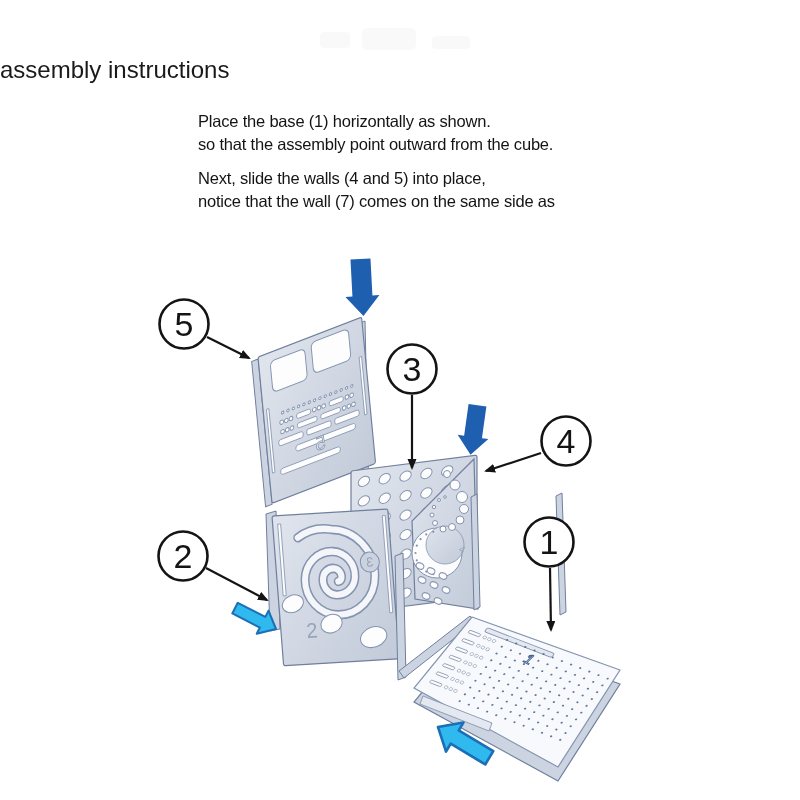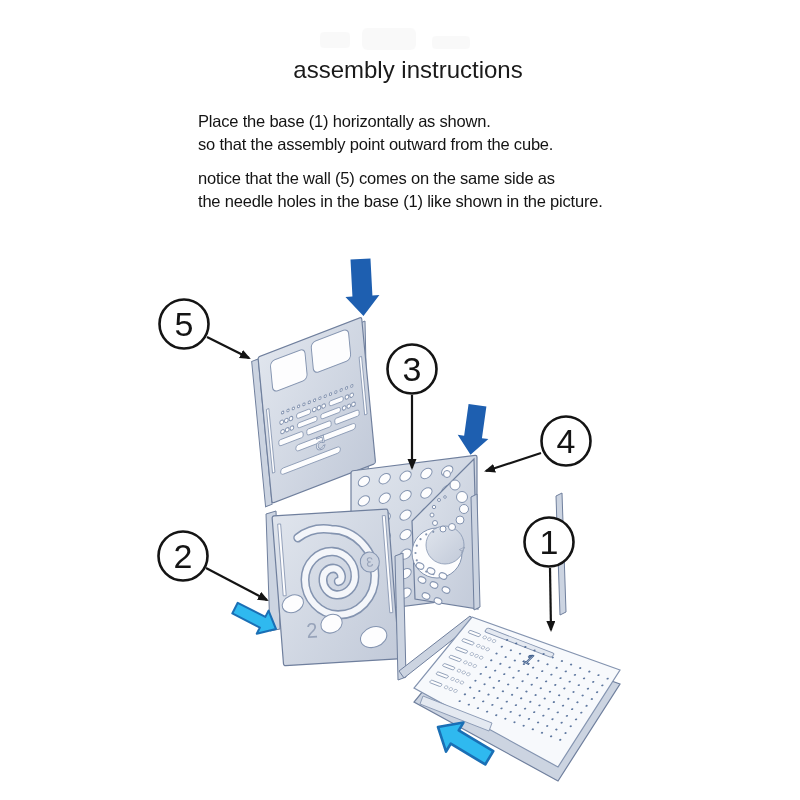--- a/index.html
+++ b/index.html
@@ -1,19 +1,19 @@
 <!DOCTYPE html>
 <html><head>
 <meta charset="utf-8">
 <style>
   html,body{margin:0;padding:0;background:#fff;}
   .stage{position:relative;width:800px;height:800px;background:#fff;overflow:hidden;
          font-family:"Liberation Sans",sans-serif;}
-  .title{position:absolute;top:56px;left:0;width:776px;text-align:center;
-         font-size:24px;color:#1a1a1a;padding-left:20px;}
+  .title{position:absolute;top:56px;left:0;width:776px;text-align:left;
+         font-size:24px;color:#1a1a1a;}
   .instructions{position:absolute;left:198px;top:110px;font-size:16.5px;line-height:23px;
          letter-spacing:-0.2px;color:#141414;}
   .para{margin:0 0 11px 0;}
   .para div{white-space:nowrap;}
   svg.diagram{position:absolute;left:0;top:0;}
   .panel{stroke:#6f7f9d;stroke-width:1.2;}
   .post{fill:#ccd4e1;stroke:#6f7f9d;stroke-width:1;}
   .hole{fill:#fdfdfe;stroke:#8494b0;stroke-width:1;}
   .slot{fill:#fdfdfe;stroke:#8494b0;stroke-width:0.8;}
   .spiral-b{fill:none;stroke:#8494b0;stroke-width:9;stroke-linecap:round;}
@@ -32,22 +32,22 @@
 <div class="stage">
 
   <div class="title">assembly instructions</div>
 
   <div class="instructions">
     <div class="para">
       <div>Place the base (1) horizontally as shown.</div>
       <div>so that the assembly point outward from the cube.</div>
     </div>
     <div class="para">
-      <div>notice that the wall (5) comes on the same side as</div>
-      <div>the needle holes in the base (1) like shown in the picture.</div>
+      <div>Next, slide the walls (4 and 5) into place,</div>
+      <div>notice that the wall (7) comes on the same side as</div>
     </div>
   </div>
 
   <svg id="diag" class="diagram" width="800" height="800" viewBox="0 0 800 800">
     <defs>
       <linearGradient id="panelG" x1="0" y1="0" x2="1" y2="1">
         <stop offset="0" stop-color="#e0e5ed"></stop>
         <stop offset="1" stop-color="#c2cad9"></stop>
       </linearGradient>
       <marker id="ah" markerUnits="userSpaceOnUse" markerWidth="12" markerHeight="10" refX="9" refY="4.5" orient="auto">

